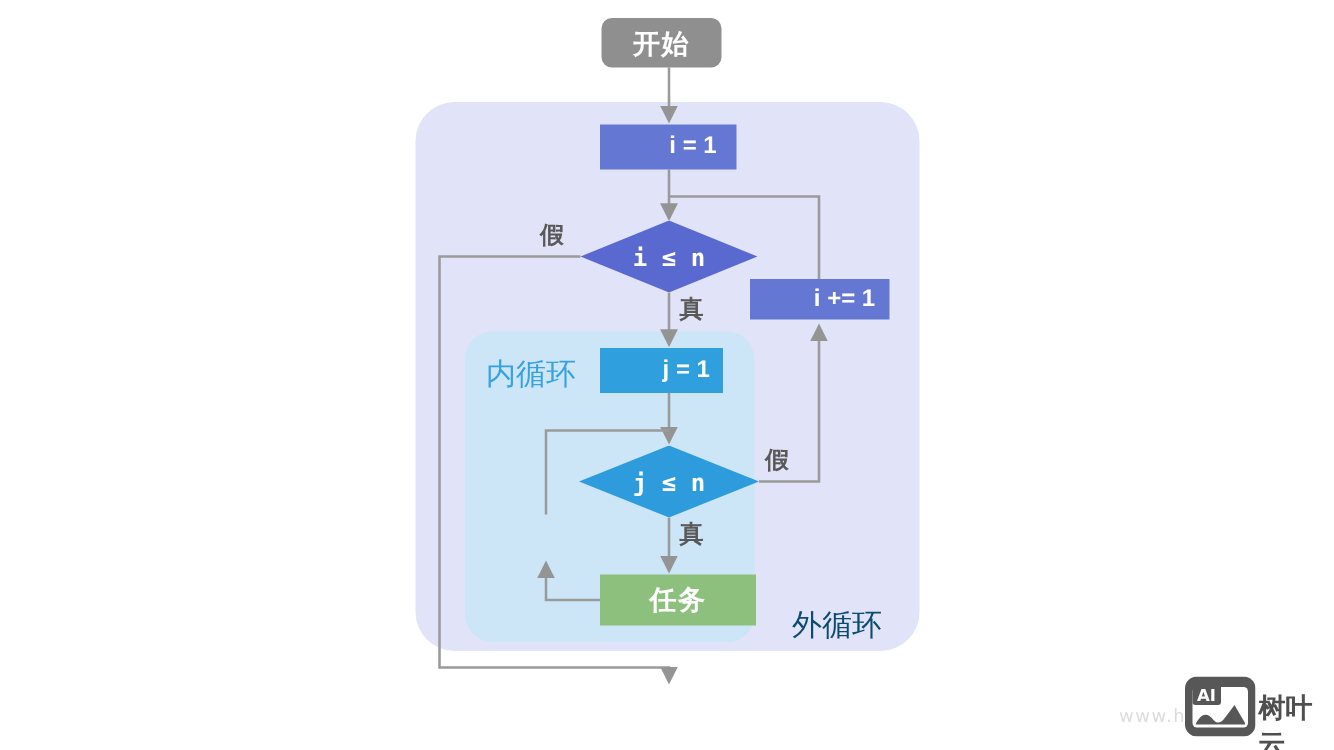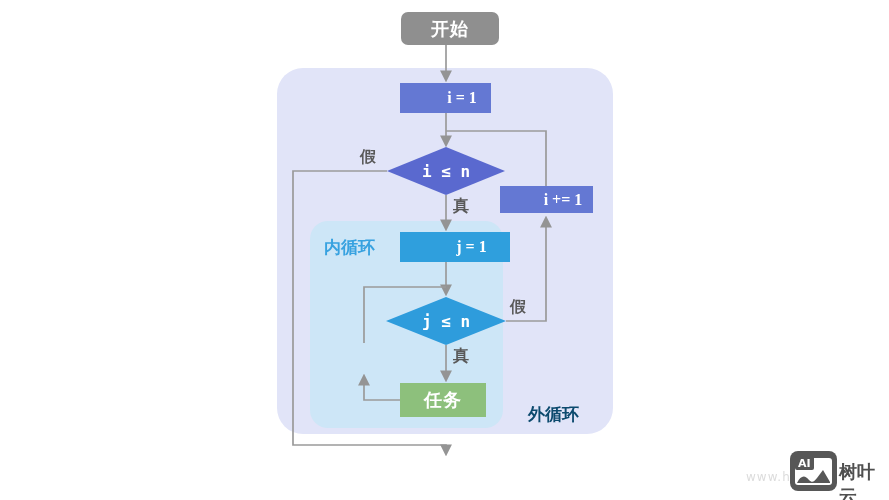--- a/index.html
+++ b/index.html
@@ -16,34 +16,34 @@
     left:310px;top:221px;width:193px;height:207px;
     background:#cde6f7;border-radius:18px;
   }
   .node{
     position:absolute;display:flex;align-items:center;justify-content:center;
     color:#ffffff;font-weight:bold;box-sizing:border-box;
   }
   .terminal{
     background:#8f8f8f;border-radius:7px;font-size:18px;letter-spacing:1px;
   }
-  .proc{font-family:Liberation Serif, serif;font-size:16px;padding-left:33px;}
+  .proc{font-family:Liberation Sans, sans-serif;font-size:16px;padding-left:33px;}
   .proc-outer{background:#6478d3;}
   .proc-inner{background:#2f9fdd;}
   .diamond{
     font-family:"DejaVu Sans Mono","Liberation Mono",monospace;font-size:16px;
     clip-path:polygon(50% 0%,100% 50%,50% 100%,0% 50%);
   }
   .diamond-outer{background:#5a69cf;}
   .diamond-inner{background:#2e9cdc;}
   .task{background:#8dc07c;font-size:18px;letter-spacing:1px;}
   .edge-label{
     position:absolute;font-weight:bold;font-size:16px;color:#595959;
   }
-  .region-label{position:absolute;font-weight:bold;font-size:17px;}
+  .region-label{position:absolute;font-weight:normal;font-size:20px;}
   .inner-region-label{color:#38a2e0;}
   .outer-region-label{color:#0c4a6e;}
   svg.wires{position:absolute;left:0;top:0;pointer-events:none;}
   .watermark{
     position:absolute;left:744px;top:448px;width:145px;height:46px;
     display:flex;align-items:center;
   }
   .wm-url{
     position:absolute;left:2px;top:22px;font-size:12px;color:#dcdcdc;
     letter-spacing:1px;
@@ -74,34 +74,34 @@
       <path d="M446,195 L446,229" marker-end="url(#arrow)"></path>
       <path d="M387,171 L293,171 L293,445 L446,445 L446,454" marker-end="url(#arrow)"></path>
       <path d="M446,262 L446,294" marker-end="url(#arrow)"></path>
       <path d="M364,343 L364,287 L446,287"></path>
       <path d="M506,321 L546,321 L546,218" marker-end="url(#arrow)"></path>
       <path d="M446,345 L446,380" marker-end="url(#arrow)"></path>
       <path d="M400,400 L364,400 L364,376" marker-end="url(#arrow)"></path>
     </g>
   </svg>
 
-  <div class="node terminal" style="left:401px;top:12px;width:98px;height:33px;">开始</div>
+  <div class="node terminal" style="left:401px;top:12px;width:80px;height:33px;">开始</div>
 
   <div class="node proc proc-outer" style="left:400px;top:83px;width:91px;height:30px;">i = 1</div>
 
   <div class="node diamond diamond-outer" style="left:387px;top:147px;width:118px;height:48px;">i ≤ n</div>
 
   <div class="node proc proc-outer" style="left:500px;top:186px;width:93px;height:27px;">i += 1</div>
 
-  <div class="node proc proc-inner" style="left:400px;top:232px;width:110px;height:30px;">j = 1</div>
+  <div class="node proc proc-inner" style="left:400px;top:232px;width:82px;height:30px;">j = 1</div>
 
   <div class="node diamond diamond-inner" style="left:386px;top:297px;width:120px;height:48px;">j ≤ n</div>
 
 
-  <div class="node task" style="left:400px;top:383px;width:86px;height:34px;">任务</div>
+  <div class="node task" style="left:400px;top:383px;width:104px;height:34px;">任务</div>
 
 
   <div class="edge-label" style="left:360px;top:147px;">假</div>
   <div class="edge-label" style="left:453px;top:196px;">真</div>
   <div class="edge-label" style="left:510px;top:297px;">假</div>
   <div class="edge-label" style="left:453px;top:346px;">真</div>
 
   <div class="region-label inner-region-label" style="left:324px;top:236px;">内循环</div>
   <div class="region-label outer-region-label" style="left:528px;top:403px;">外循环</div>
 

